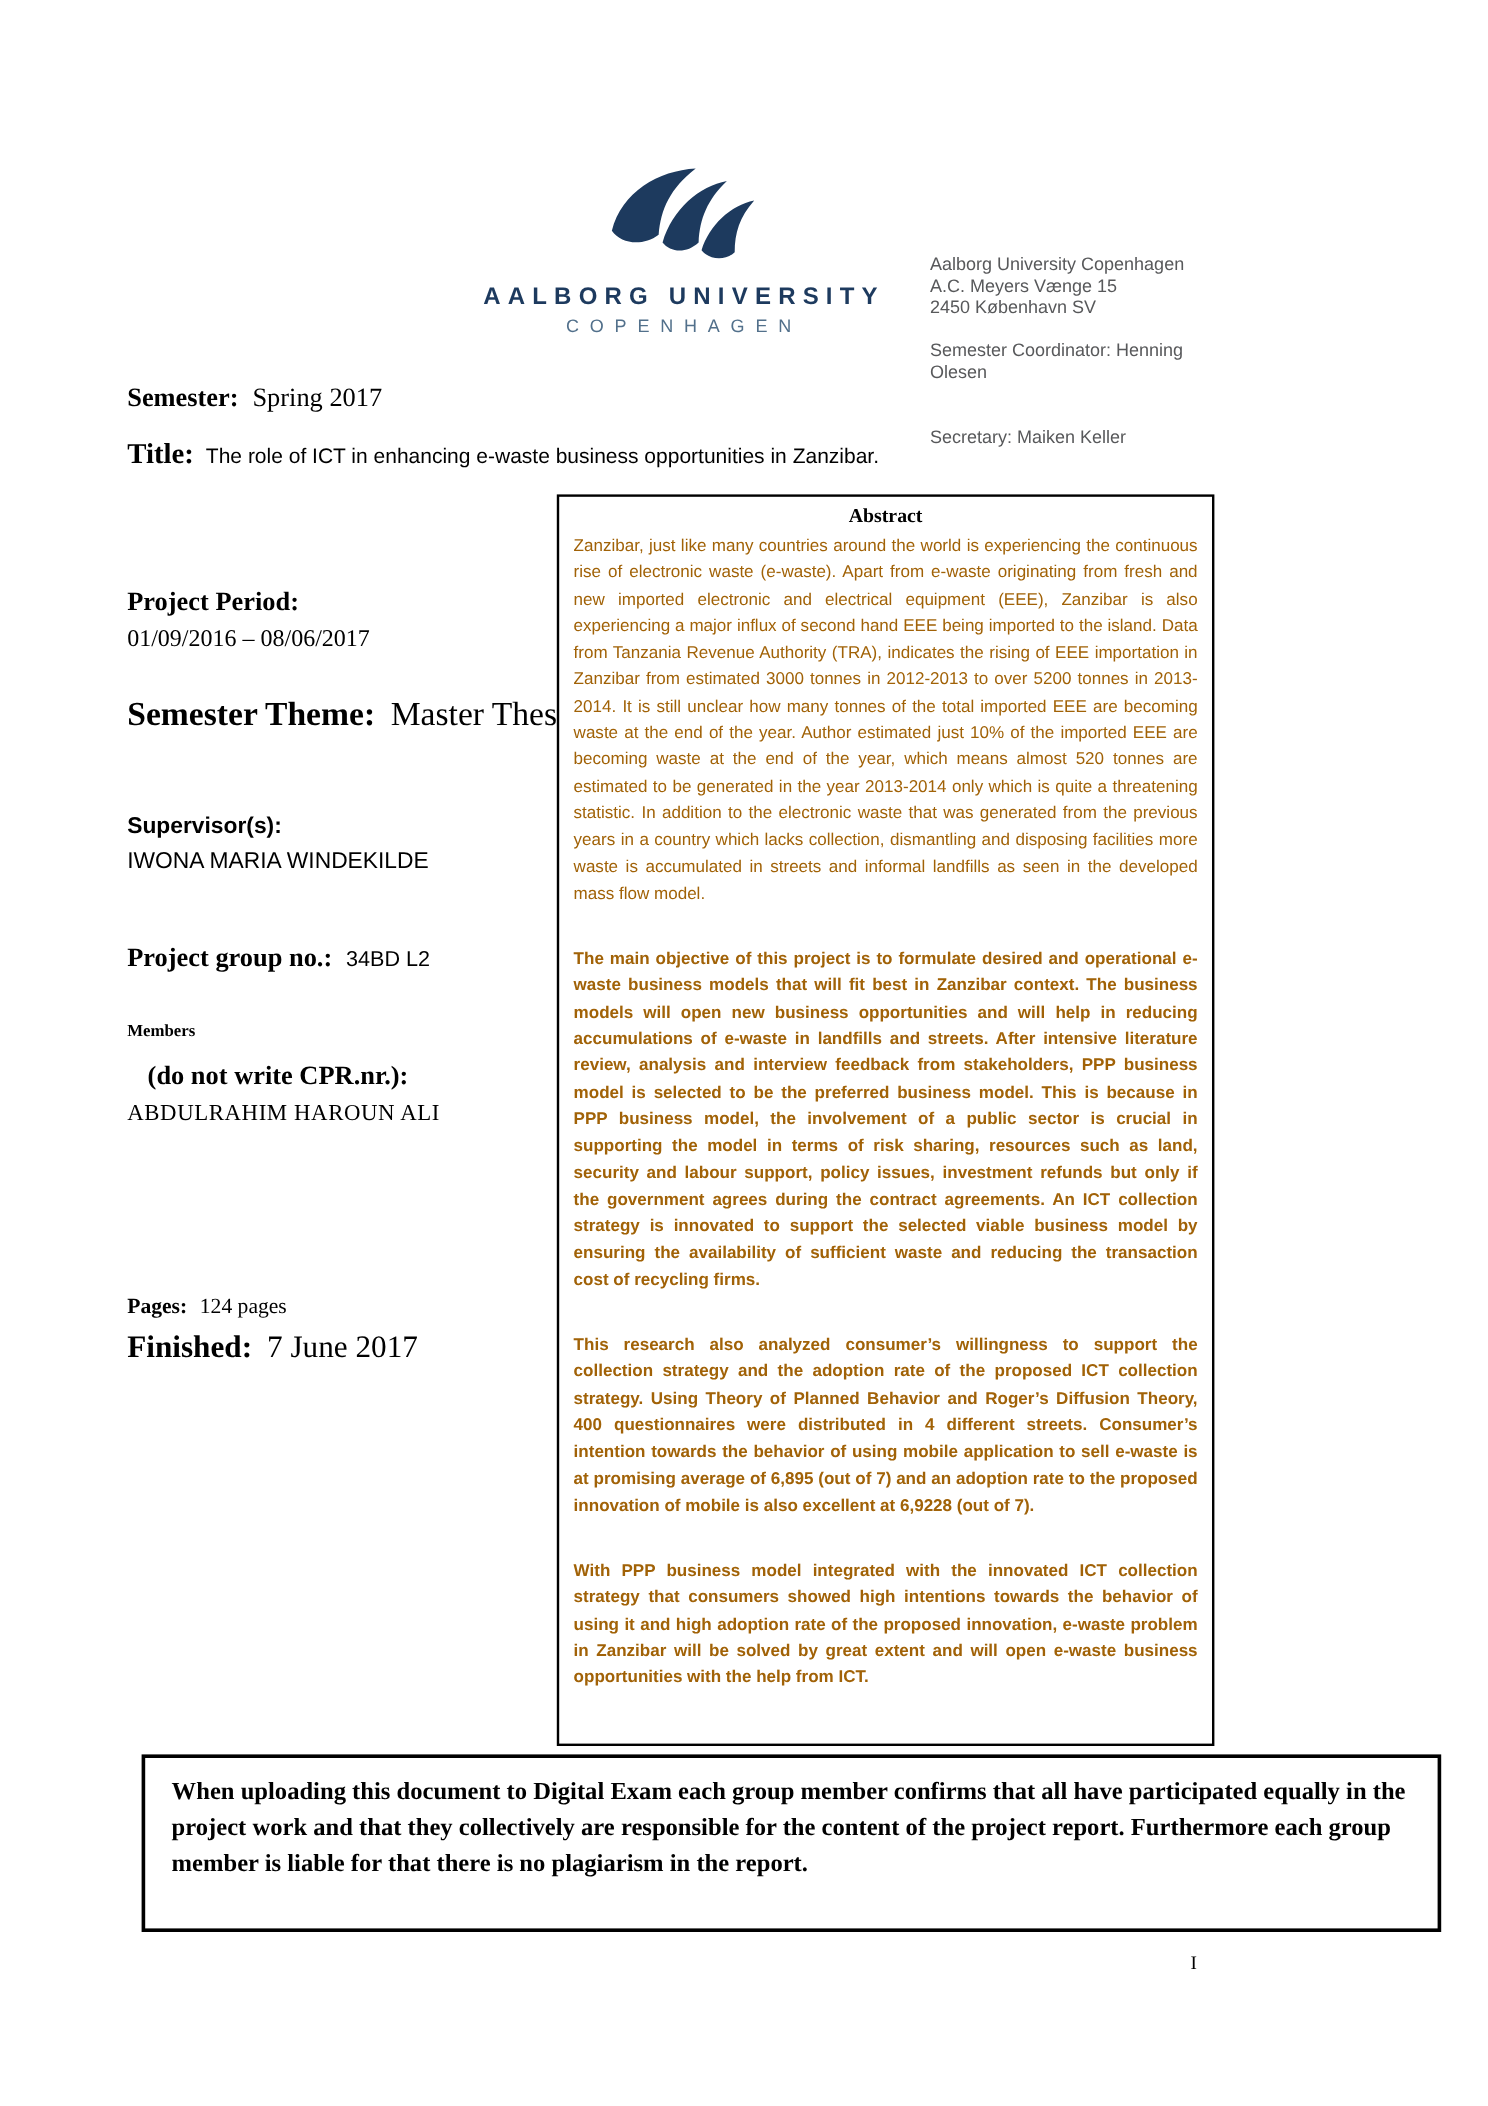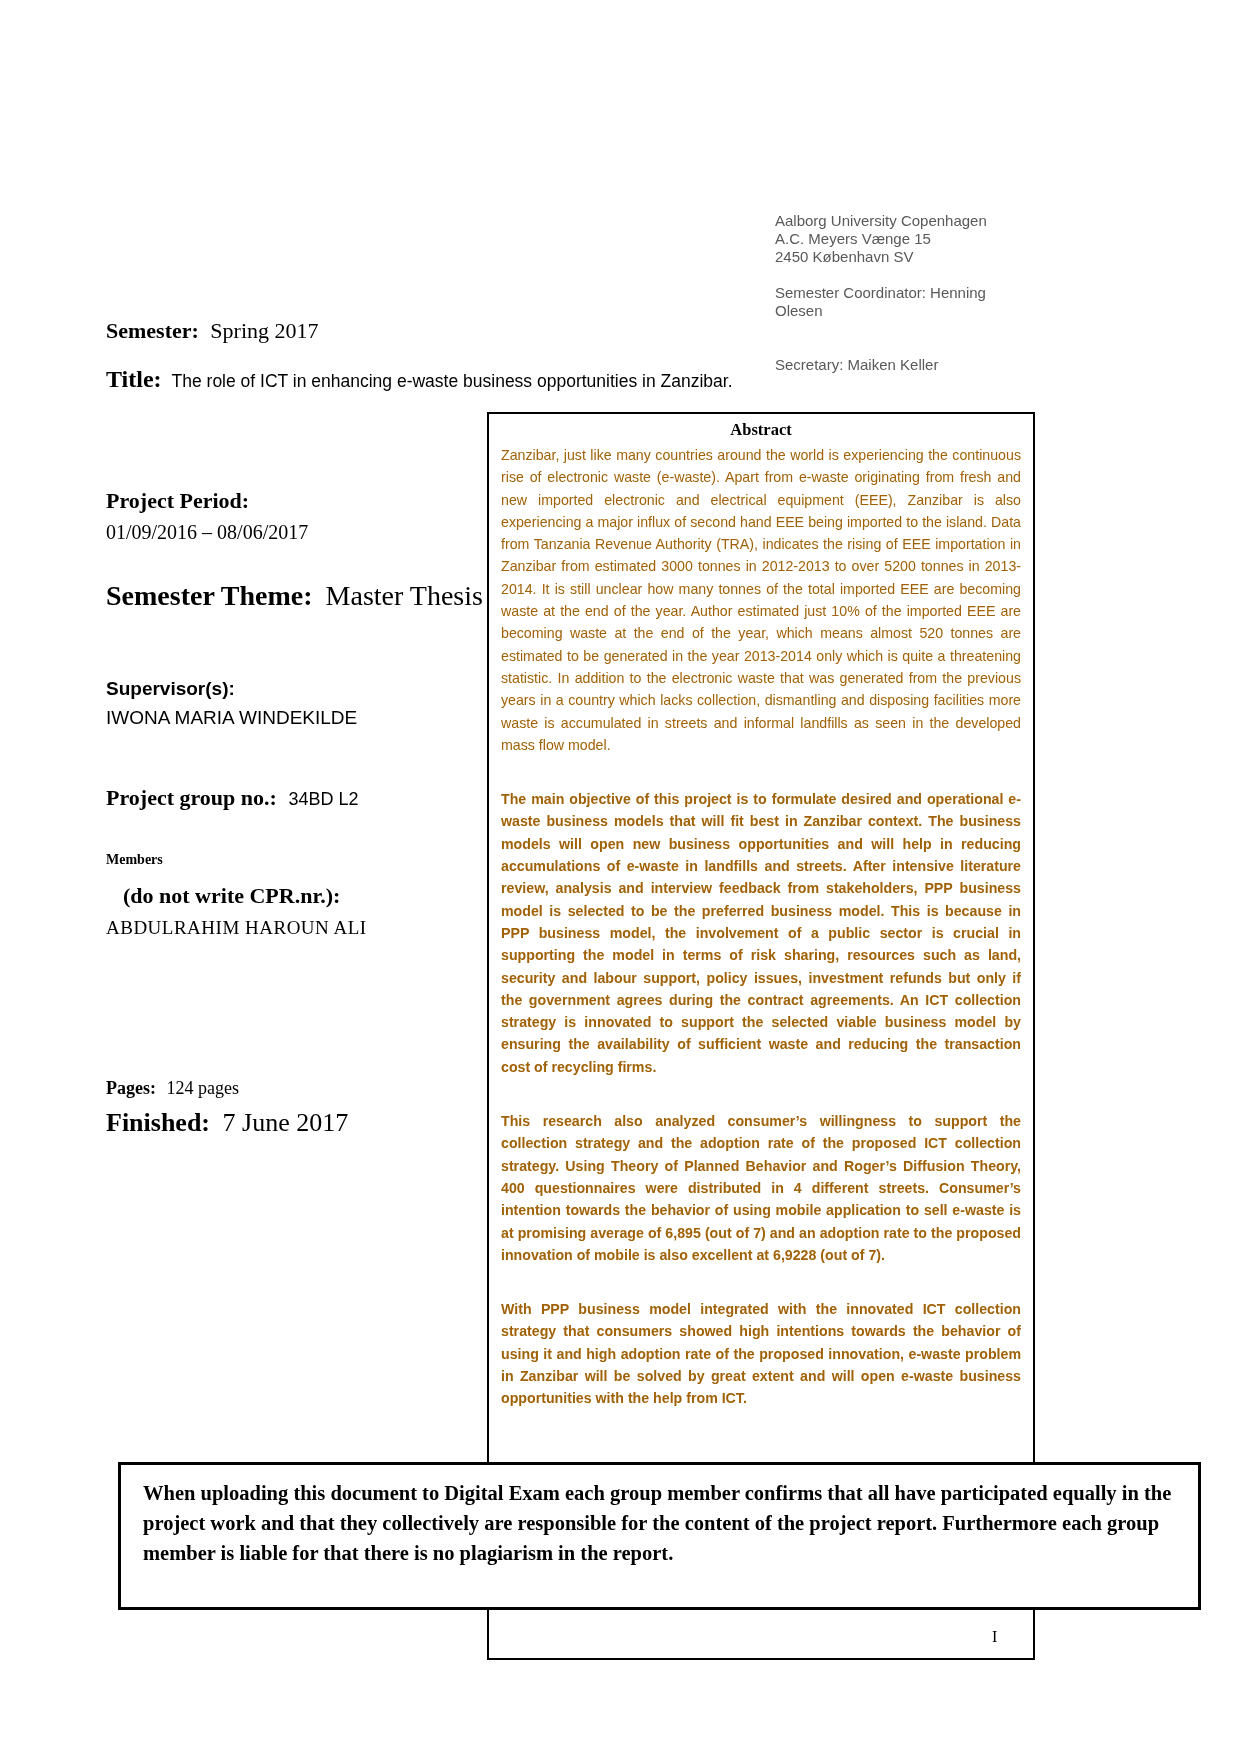--- a/index.html
+++ b/index.html
@@ -54,21 +54,21 @@
   .f-group .val { font-family:"Liberation Sans", sans-serif; font-size:18px; margin-left:6px; }
   .f-members-1 { top:852px; font-size:14px; }
   .f-members-2 { top:883px; font-size:22px;margin-left:17px; }
   .f-members-v { top:917px; font-size:19px; letter-spacing:0.5px; }
   .f-pages { top:1078px; font-size:18px; }
   .f-finished { top:1108px; font-size:26px; }
   .field .val-serif { margin-left:6px; font-weight:normal; }
 
   
   .abstract-box {
-    left:487px; top:412px; width:548px; height:1248px;
+    left:464px; top:412px; width:548px; height:1043px;
     border:2px solid #000000;
     padding:6px 12px 24px 12px;
     background:#ffffff;
   }
   .abstract-heading {
     text-align:center; font-weight:bold; font-size:16.5px;
     font-family:"Liberation Serif", serif; margin-bottom:4px;
   }
   .abstract-body {
     font-family:"Liberation Sans", sans-serif;
@@ -91,20 +91,31 @@
     color:#000000;
   }
 
   .page-number { left:992px; top:1628px; font-size:16px; font-family:"Liberation Serif", serif; }
 </style>
 </head>
 <body>
 
 <div class="page">
 
+  <div class="abs logo-block">
+    <svg class="logo-swoosh" viewBox="0 0 160 110" width="130" height="90" aria-hidden="true">
+      <g fill="#1d3a5e">
+        <path d="M6,64 C16,24 54,2 92,0 C66,20 56,42 54,68 C38,80 16,78 6,64 Z"></path>
+        <path d="M58,76 C68,42 96,18 124,13 C104,32 96,52 95,76 C82,88 66,86 58,76 Z"></path>
+        <path d="M98,84 C106,58 128,38 152,33 C137,50 132,66 132,86 C121,96 105,93 98,84 Z"></path>
+      </g>
+    </svg>
+    <div class="logo-line1">AALBORG UNIVERSITY</div>
+    <div class="logo-line2">COPENHAGEN</div>
+  </div>
 
   <div class="abs contact">
     <p>Aalborg University Copenhagen</p>
     <p>A.C. Meyers Vænge 15</p>
     <p>2450 København SV</p>
     <p class="gap-sm">Semester Coordinator: Henning Olesen</p>
     <p class="gap-lg">Secretary: Maiken Keller</p>
   </div>
 
   <div class="abs field f-semester">

